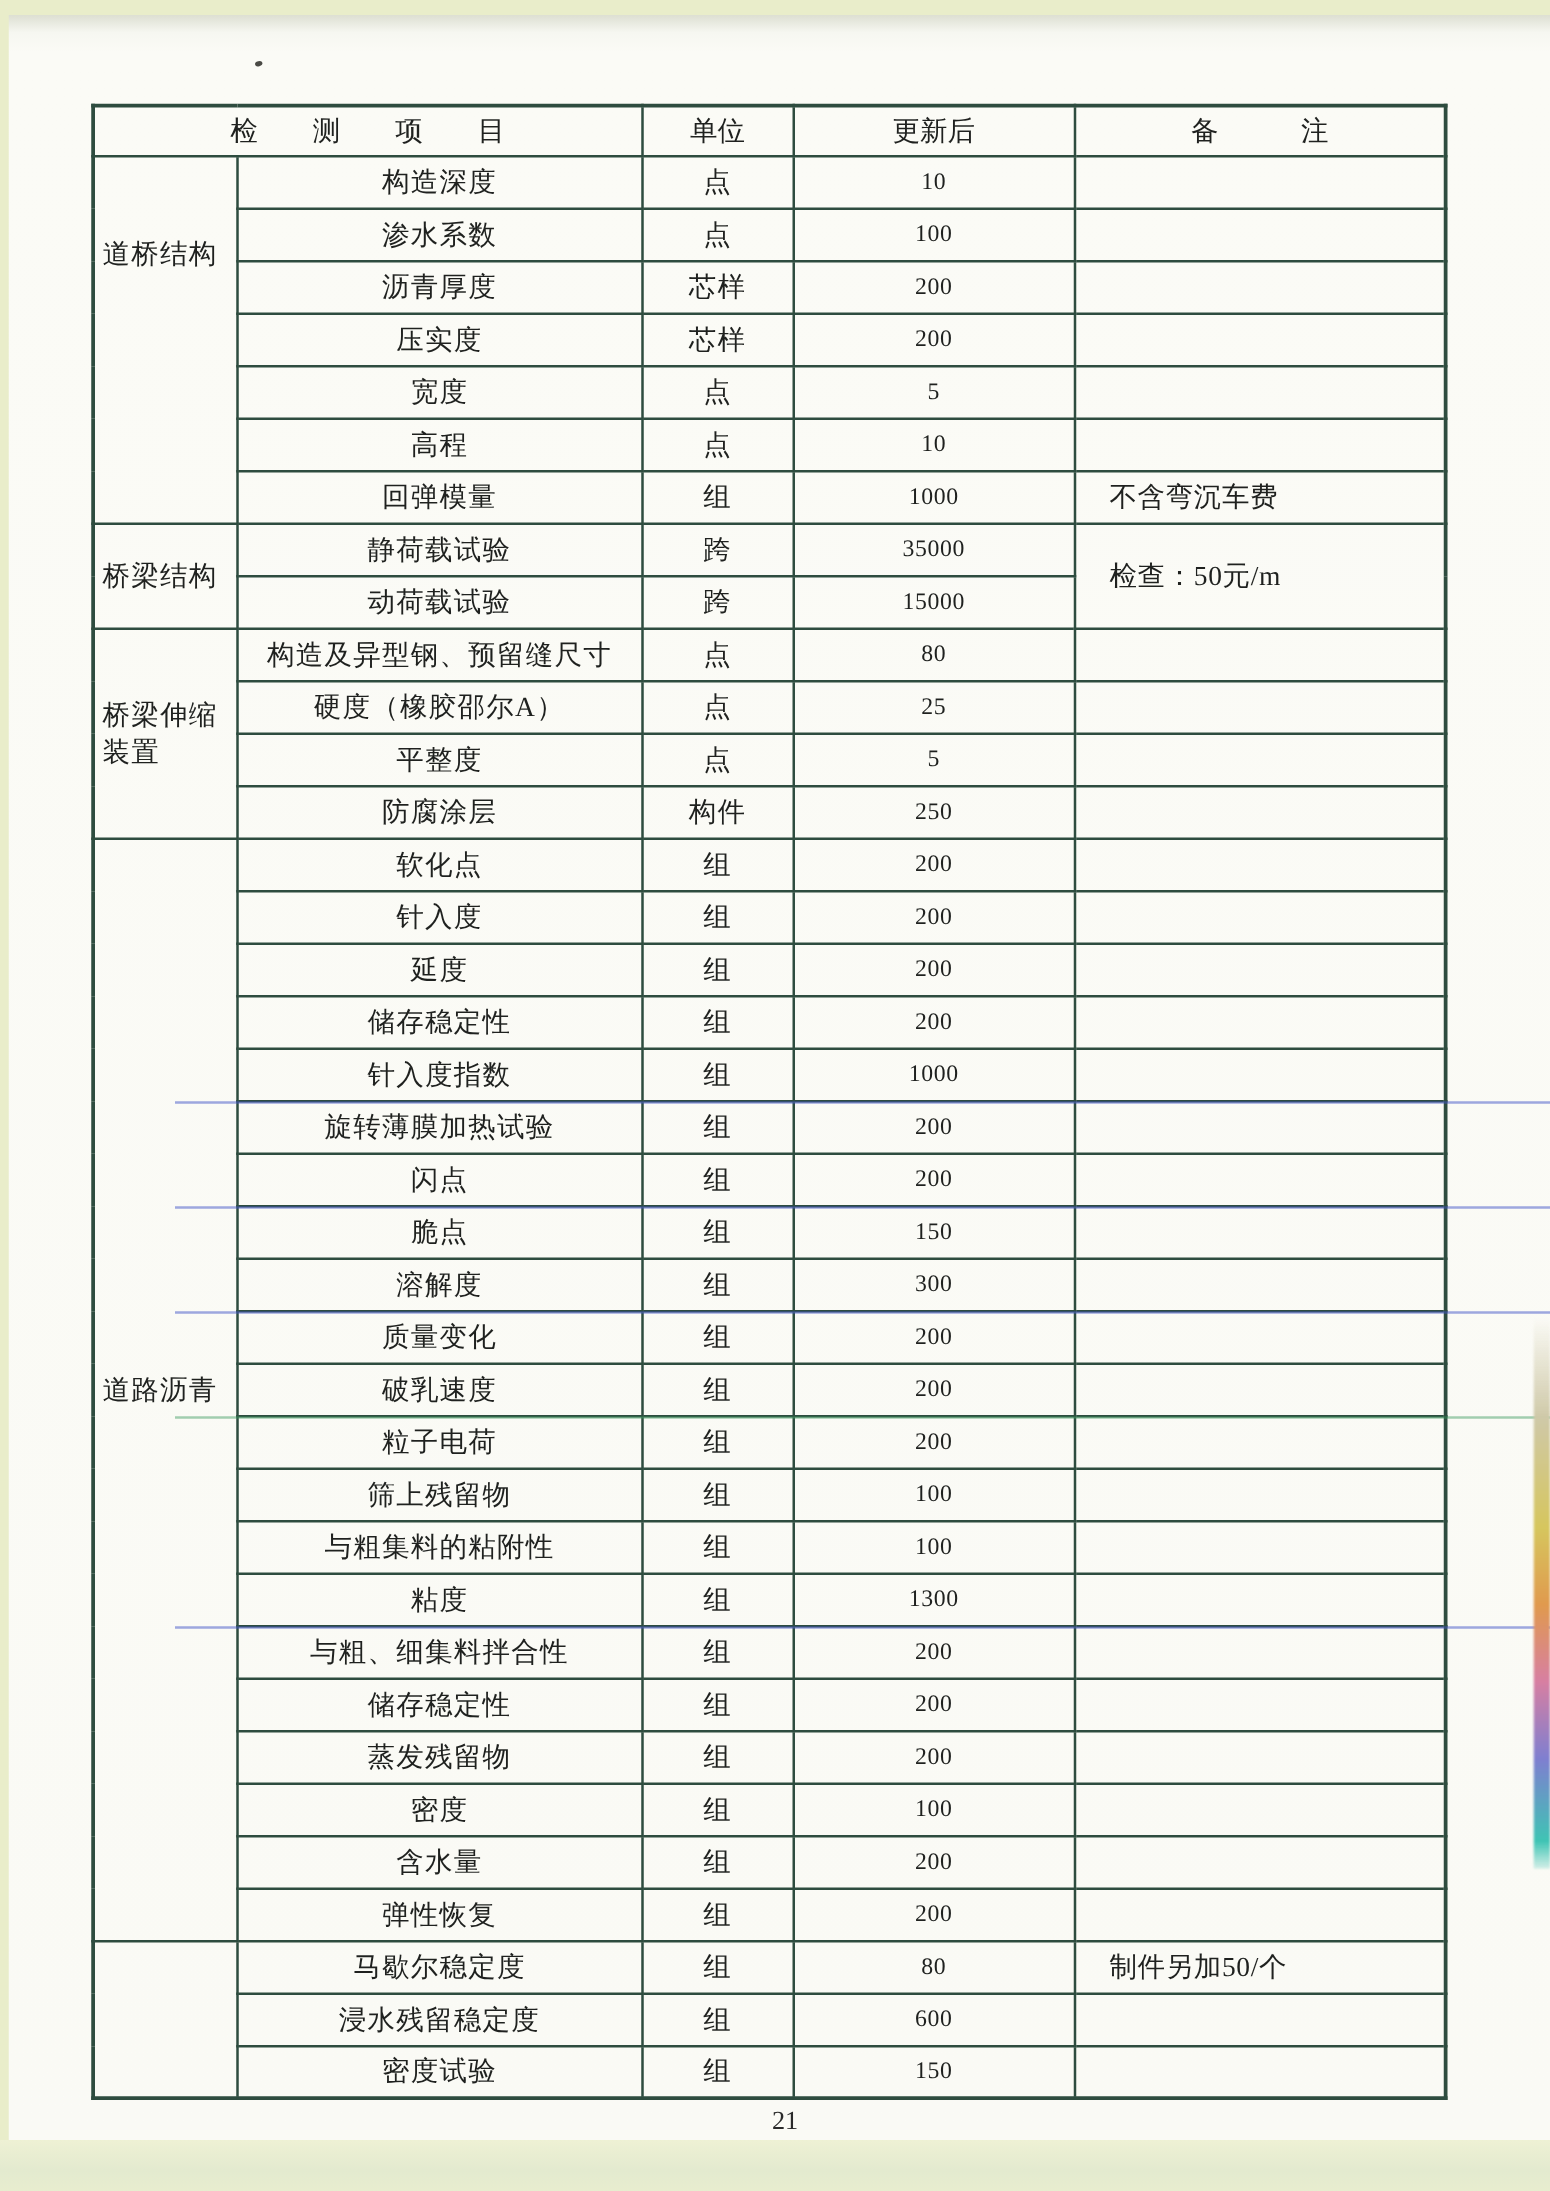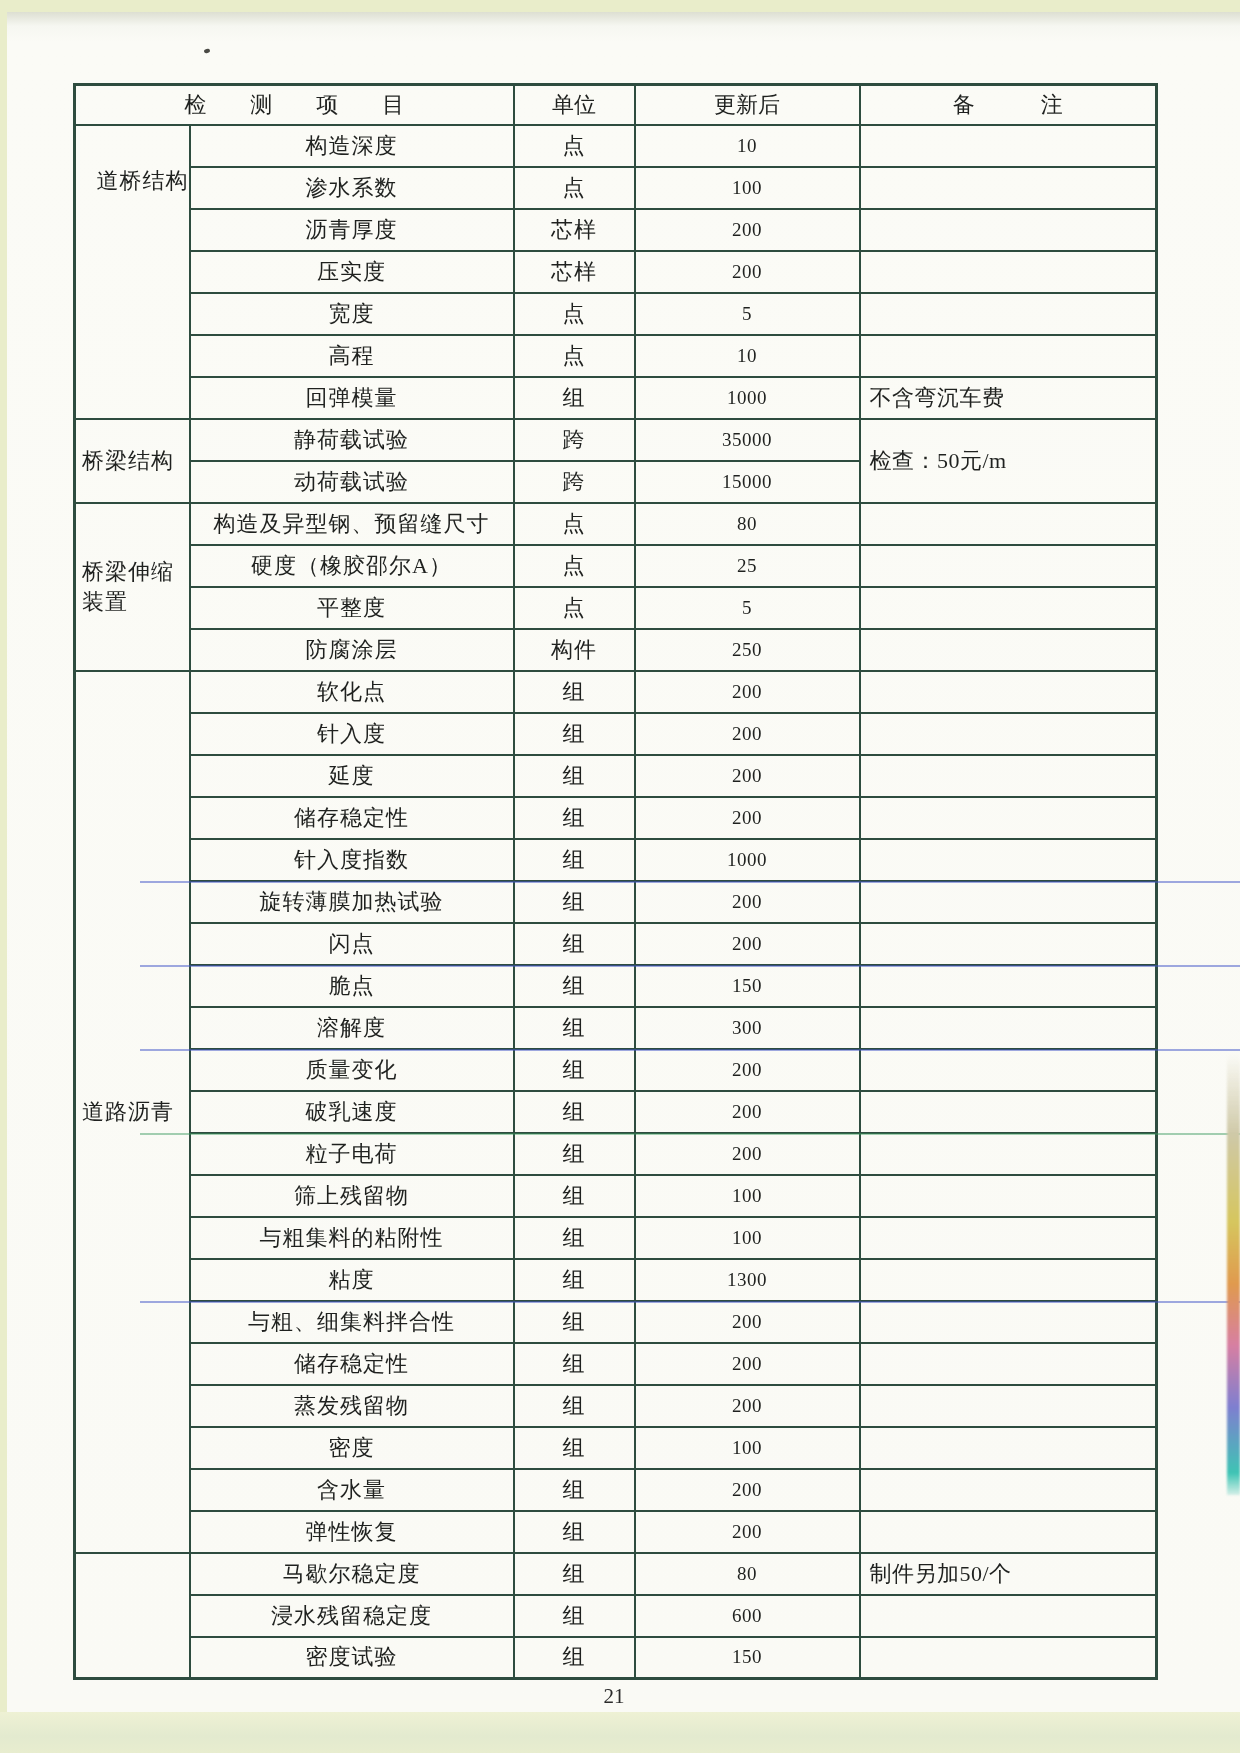--- a/index.html
+++ b/index.html
@@ -29,45 +29,45 @@
   }
   table.tbl,.tbl th,.tbl td{border:2px solid #2e4c3f;}
   table.tbl{border-width:3px;}
   .tbl thead tr{height:40px;}
   .tbl tbody tr{height:42px;}
   .tbl th{font-weight:normal;font-size:22px;text-align:center;padding:0;}
   .tbl td{text-align:center;padding:0;letter-spacing:1px;}
   .tbl td.item{font-size:22px;margin-top:38px;}
   .tbl td.unit{font-size:22px;}
   .tbl td.val{font-size:19px;letter-spacing:0.5px;}
-  .tbl td.remark{text-align:left;padding-left:9px;font-size:22px;letter-spacing:0.5px;}
+  .tbl td.remark{text-align:left;padding-left:27px;font-size:22px;letter-spacing:0.5px;}
   .tbl td.glabel{
     text-align:left;padding-left:6px;font-size:22px;line-height:30px;letter-spacing:1px;
     vertical-align:middle;
   }
-  .tbl td.glabel.vtop{vertical-align:top;padding-top:40px;text-align:right;}
+  .tbl td.glabel.vtop{vertical-align:top;padding-top:62px;}
   
   .fringe{position:absolute;left:140px;width:1100px;height:2px;pointer-events:none;}
   .fringe.blue{background:rgba(64,84,200,0.50);}
   .fringe.green{background:rgba(54,150,90,0.45);}
   .rainbow{
     position:absolute;right:0;top:1055px;width:13px;height:440px;pointer-events:none;
     background:linear-gradient(180deg,
       rgba(207,201,168,0) 0%,
       #cfc9a8 18%,
       #d6c65e 38%,
       #e09a4e 52%,
       #d77fa2 66%,
       #7f7fd0 80%,
       #3fc4b4 95%,
       rgba(63,196,180,0.2) 100%);
     filter:blur(1px);
   }
   .page-number{
-    position:absolute;left:73px;top:1684px;width:1082px;
+    position:absolute;left:87px;top:1684px;width:1082px;
     text-align:center;font-size:21px;color:#2a2a2a;
   }
 </style>
 </head>
 <body>
 
 <div class="page"></div>
 <div class="speck"></div>
 
 <table class="tbl">

